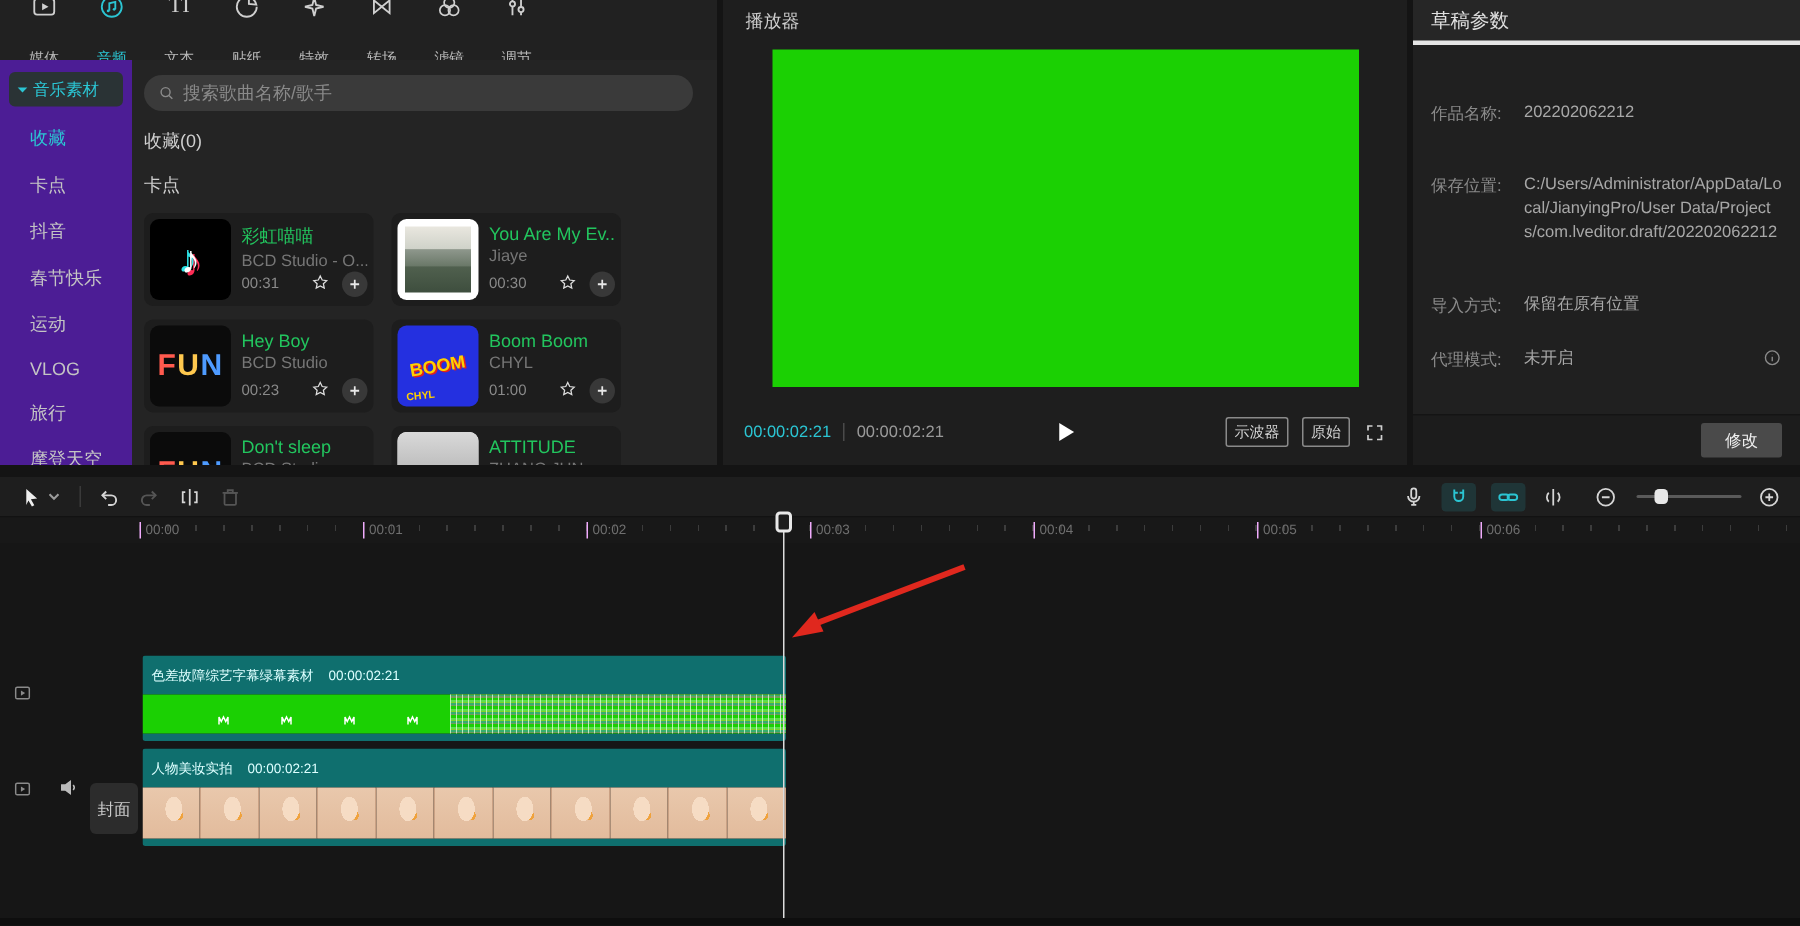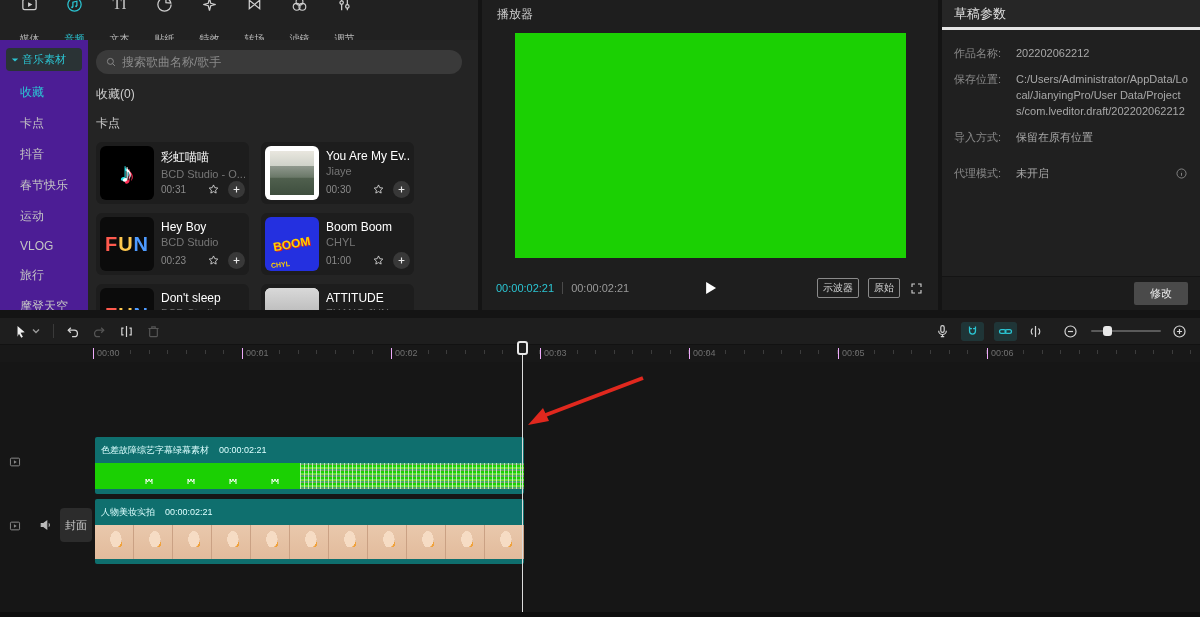--- a/index.html
+++ b/index.html
@@ -55,21 +55,21 @@
   .t-fun b:nth-child(1){color:#ff5a4e;} .t-fun b:nth-child(2){color:#ffc84e;} .t-fun b:nth-child(3){color:#4e9bff;}
   .t-boom { background:#2430e0; }
   .t-boom .boom { color:#ffd000; font-weight:bold; font-size:12px; transform:rotate(-10deg);
     text-shadow:1px 1px 0 #e02020; }
   .t-boom .chyl { position:absolute; bottom:3px; left:6px; color:#ffd000; font-size:7px;
     font-weight:bold; transform:rotate(-6deg); }
   .t-gray { background:#fff; }
   .t-gray .inner { position:absolute; inset:0;
     background:linear-gradient(180deg,#d9d9d9 0%,#bdbdbd 45%,#7e7e7e 46%,#5a5a5a 75%,#3b3b3b 100%); }
   .meta { flex:1; display:flex; flex-direction:column; padding-top:3px; min-width:0; }
-  .m-title { font-size:12px; color:#ffffff; white-space:nowrap; overflow:hidden; }
+  .m-title { font-size:12px; color:#22c55e; white-space:nowrap; overflow:hidden; }
   .m-artist { font-size:11px; color:#767676; margin-top:2px; white-space:nowrap; overflow:hidden; }
   .m-bottom { margin-top:auto; display:flex; align-items:center; padding-bottom:2px; }
   .m-dur { font-size:10px; color:#8a8a8a; }
   .m-star { margin-left:auto; width:16px; height:16px; color:#ddd; }
   .m-plus { width:17px; height:17px; margin-left:5px; border-radius:50%; background:#383838;
     display:flex; align-items:center; justify-content:center; color:#e8e8e8; }
   .m-plus svg, .m-star svg { width:13px; height:13px; }
 
   
   .p-head { height:28px; display:flex; align-items:center; padding-left:15px;
@@ -84,21 +84,21 @@
     color:#fff; cursor:pointer; }
   .p-right { margin-left:auto; display:flex; align-items:center; gap:9px; }
   .p-btn { border:1px solid #8a8a8a; border-radius:2px; color:#d5d5d5; font-size:10px;
     padding:2px 5px; cursor:pointer; }
   .p-fs { width:15px; height:15px; color:#cfcfcf; cursor:pointer; }
 
   
   .r-head { height:30px; background:#262626; border-bottom:3px solid #e5e5e5;
     display:flex; align-items:center; padding-left:12px; font-size:13px; color:#e0e0e0; }
   .fields { padding:6px 12px 0; }
-  .frow { display:flex; margin-top:10px; }
+  .frow { display:flex; margin-top:32px; }
   .f-label { width:62px; flex:none; font-size:11px; color:#8a8a8a; }
   .f-value { flex:1; font-size:11px; color:#a8a8a8; line-height:1.45; word-break:break-all; }
   .f-info { width:13px; height:13px; color:#8a8a8a; flex:none; margin-left:4px; }
   .r-foot { position:absolute; left:0; right:0; bottom:0; height:34px; background:#1c1c1c;
     border-top:1px solid #141414; display:flex; align-items:center; justify-content:flex-end;
     padding-right:12px; }
   .modify-btn { background:#4a4a4a; color:#eee; font-size:11px; padding:4px 16px;
     border-radius:2px; cursor:pointer; }
 
   
@@ -146,21 +146,21 @@
   .clip2 .body { height:34px; display:flex; }
   .frame { flex:1; background:
       radial-gradient(9px 13px at 55% 42%, #f6dcc4 62%, transparent 63%),
       radial-gradient(5px 5px at 63% 55%, #f0a23c 65%, transparent 66%),
       linear-gradient(180deg,#e9c8ac 0%, #e2bb9c 100%);
     border-right:1px solid #caa184; }
 
   .trk-toggle { position:absolute; left:8px; width:14px; height:14px; color:#8a8a8a; cursor:pointer; }
   .tt1 { top:93px; } .tt2 { top:157px; }
   .trk-mute { position:absolute; left:38px; top:155px; width:16px; height:16px; color:#bbb; cursor:pointer; }
-  .cover-btn { position:absolute; left:60px; top:146px; width:32px; height:34px; background:#2c2c2c;
+  .cover-btn { position:absolute; left:60px; top:160px; width:32px; height:34px; background:#2c2c2c;
     border-radius:4px; color:#ccc; font-size:11px; display:flex; align-items:center;
     justify-content:center; cursor:pointer; }
 
   .playhead { position:absolute; left:517px; top:23px; width:11px; height:14px; border:2px solid #e8e8e8;
     border-radius:3px; background:#1c1c1c; cursor:ew-resize; z-index:5; }
   .ph-line { position:absolute; left:522px; top:30px; height:264px; width:1px; background:#dcdcdc;
     z-index:4; pointer-events:none; }
   .bottom-strip { position:absolute; left:0; right:0; bottom:0; height:5px; background:#0e0e0e; }
 
   .arrow-svg { position:absolute; left:0; top:0; width:1200px; height:299px; z-index:6;

